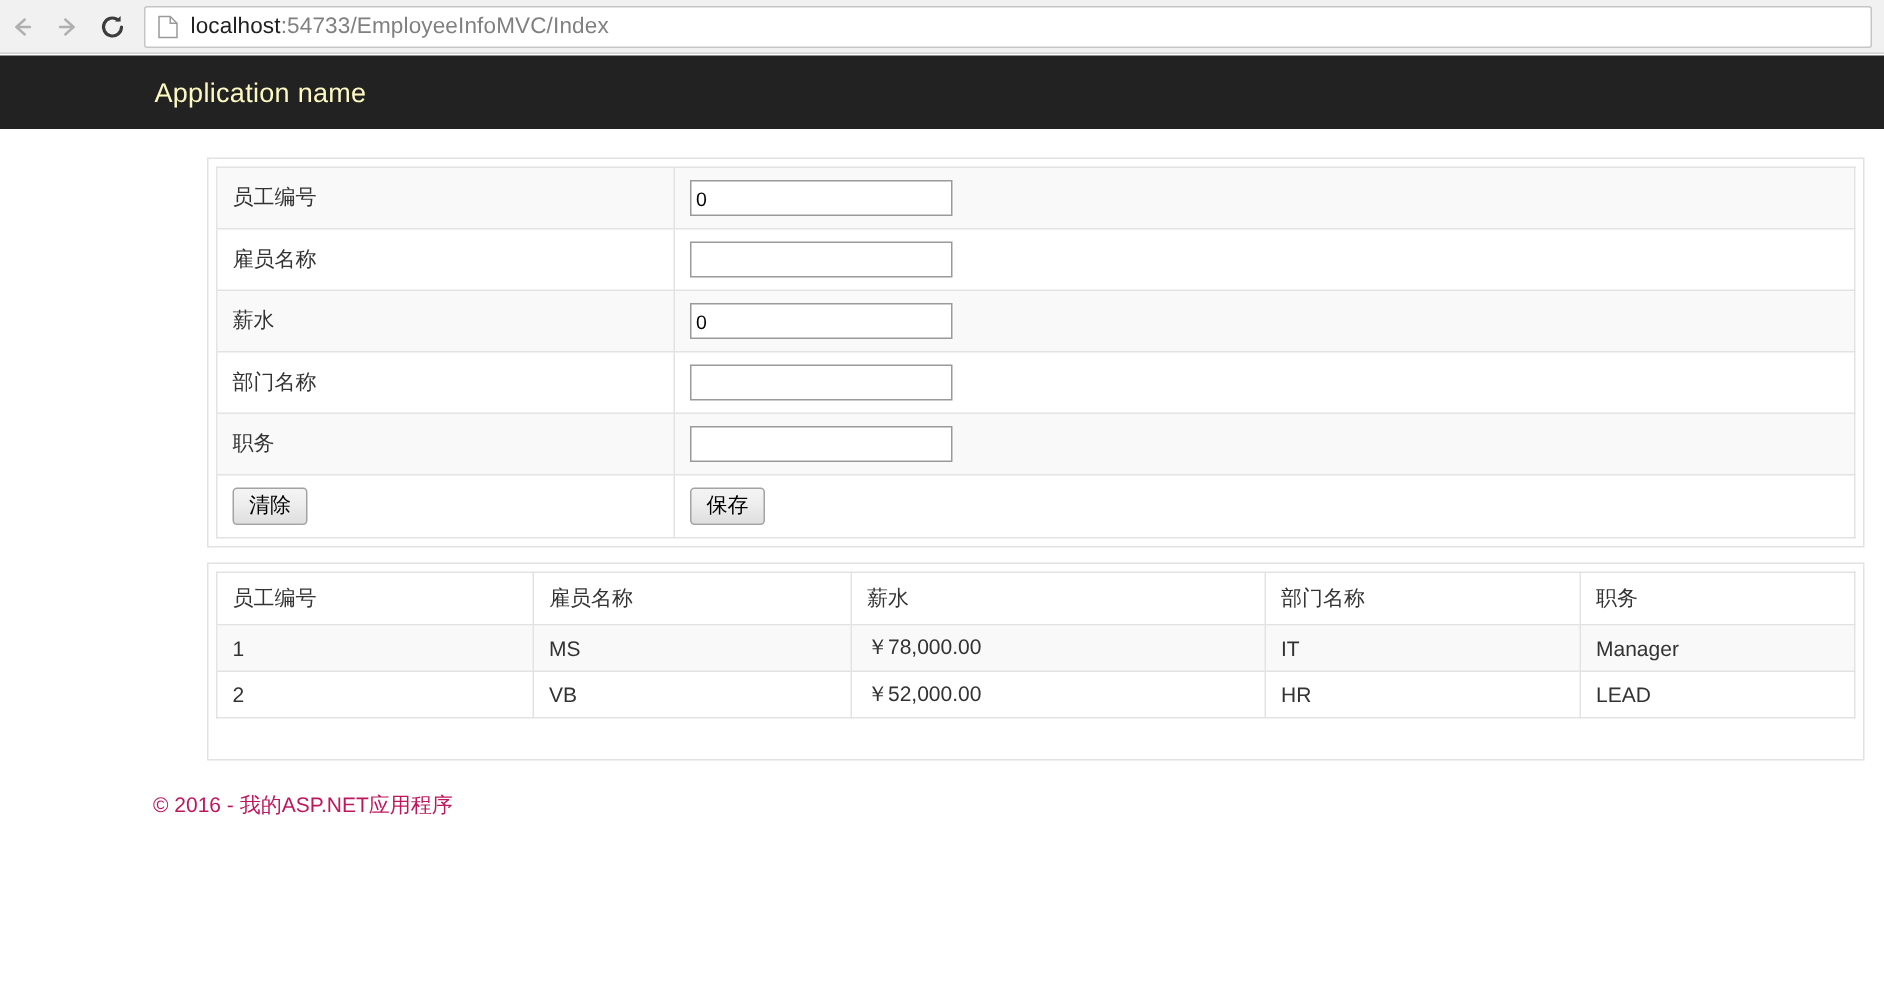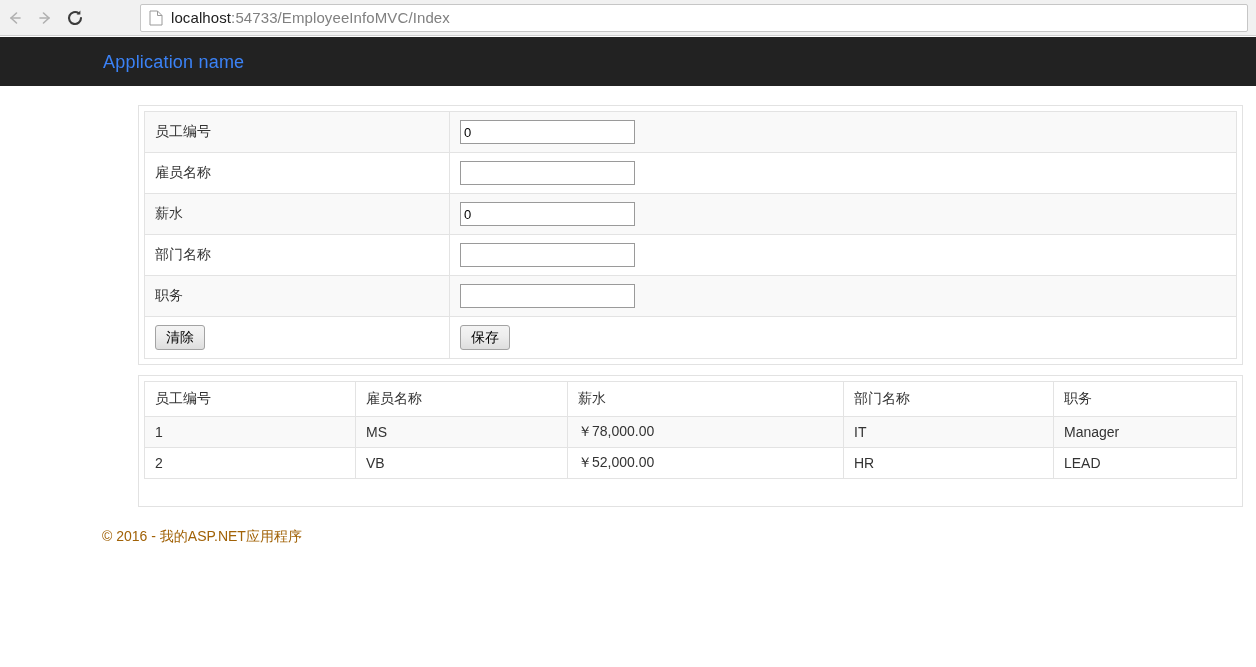--- a/index.html
+++ b/index.html
@@ -30,41 +30,40 @@
   .url-bar {
     flex: 1 1 auto;
     height: 28px;
     margin-right: 8px;
     background: #ffffff;
     border: 1px solid #c6c6c6;
     border-radius: 2px;
     display: flex; align-items: center;
     padding: 0 6px;
     overflow: hidden;
-    margin-left: 44px;
   }
   .page-icon { flex: 0 0 auto; width: 18px; height: 18px; margin-right: 6px; display:flex; align-items:center; justify-content:center;}
   .url-text {
     font-size: 15px;
     color: #808080;
     white-space: nowrap;
     letter-spacing: 0.1px;
   }
   .url-host { color: #202020; }
 
   
   .navbar {
     position: absolute; left: 0; top: 37px;
     width: 1256px; height: 49px;
     background: #222222;
     display: flex; align-items: center;
   }
   .brand {
     margin-left: 103px;
-    color: #3b82f6;
+    color: #fef9c3;
     font-size: 18px;
     line-height: 1;
     letter-spacing: 0.2px;
   }
 
   
   .container {
     position: absolute; left: 102px; top: 105px;
     width: 1141px;
     padding-left: 36px;
@@ -128,21 +127,21 @@
   table.data-grid col.d1 { width: 211px; }
   table.data-grid col.d2 { width: 212px; }
   table.data-grid col.d3 { width: 276px; }
   table.data-grid col.d4 { width: 210px; }
   table.data-grid td { height: 31px; padding: 6px 10px; }
   table.data-grid thead th { height: 33px; background: #ffffff; }
 
   .footer {
     position: absolute; left: 102px; top: 528px;
     font-size: 14px;
-    color: #a16207;
+    color: #be185d;
   }
 </style>
 </head>
 <body>
 
 <div class="browser-chrome">
   <div class="nav-btn">
     <span>
       <svg width="18" height="18" viewBox="0 0 18 18">
           <path d="M10.5 4 L5 9 L10.5 14" fill="none" stroke="#b0b0b0" stroke-width="1.6" stroke-linecap="round" stroke-linejoin="round"></path>

